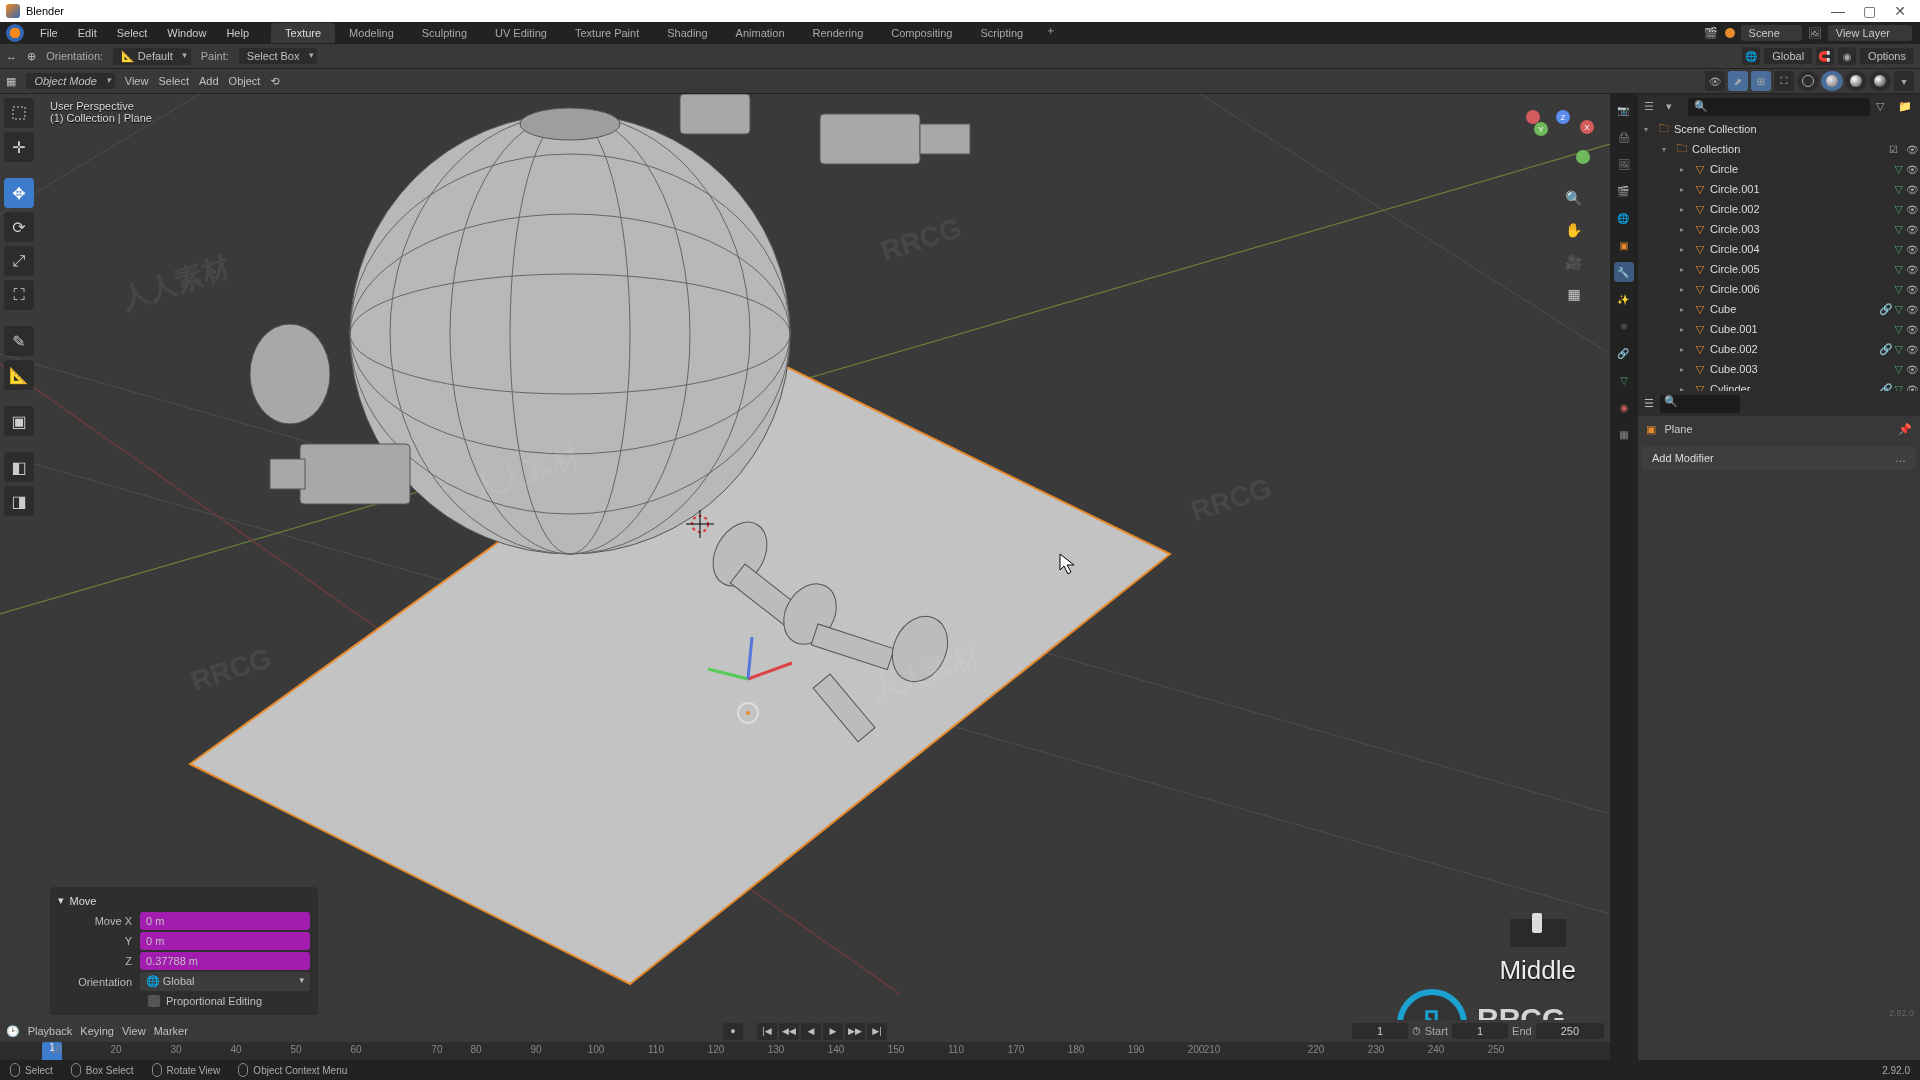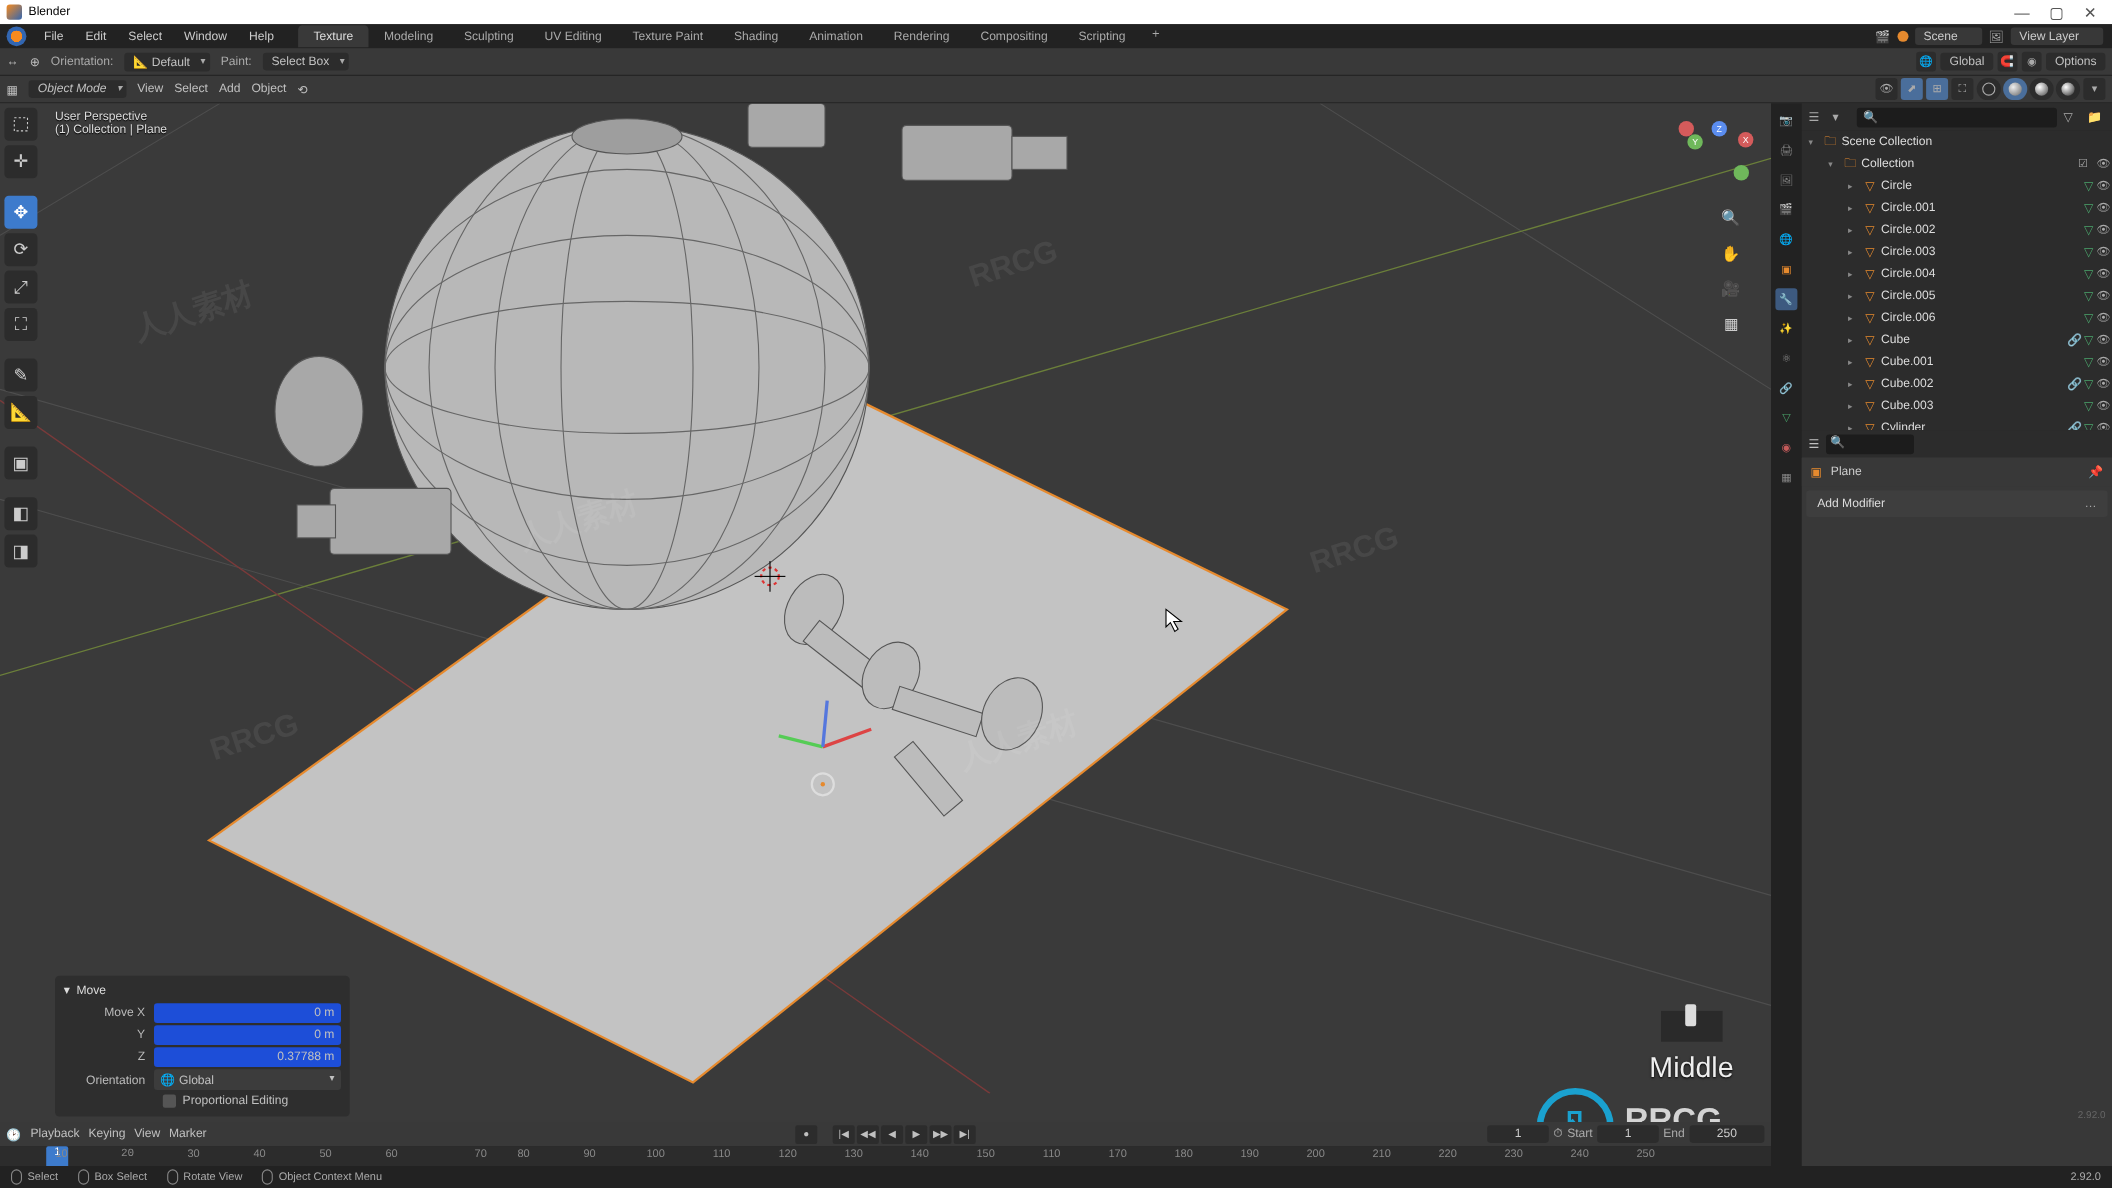--- a/index.html
+++ b/index.html
@@ -62,21 +62,21 @@
 .nav-gizmo { position:absolute; top:16px; right:24px; width:60px; height:60px; }
 .nav-gizmo .axis-dot { width:14px; height:14px; border-radius:50%; position:absolute; font-size:8px; color:#fff; display:flex;align-items:center;justify-content:center; }
 .nav-side-icons { position:absolute; right:26px; top:94px; display:flex; flex-direction:column; gap:12px; }
 .nav-side-icons .nicon { width:20px; height:20px; color:#ccc; font-size:14px;display:flex;align-items:center;justify-content:center; }
 
 
 .op-panel { position:absolute; left:50px; bottom:65px; width:268px; background:rgba(44,44,44,0.78); border-radius:4px; font-size:11px; padding:4px 8px 8px 8px; }
 .op-panel .op-title { color:#ddd; display:flex;align-items:center;gap:6px;padding:3px 0;}
 .op-panel .op-row { display:flex; align-items:center; margin-top:2px;}
 .op-panel .op-row .k { width:82px; text-align:right; padding-right:8px; color:#bbb;}
-.op-panel .op-row .v { flex:1; background:#1d4ed8; border-radius:3px; padding:3px 6px; text-align:right;}
+.op-panel .op-row .v { flex:1; background:#a21caf; border-radius:3px; padding:3px 6px; text-align:left;}
 .op-panel .op-row .drop { flex:1; background:#3c3c3c; border-radius:3px; padding:3px 6px; position:relative; text-align:left;}
 .op-panel .op-row .drop::after{content:"▾";position:absolute;right:6px;font-size:9px;}
 .op-panel .chk { display:flex; align-items:center; gap:6px; margin-top:4px; padding-left:90px;}
 .op-panel .chk .box{width:12px;height:12px;background:#555;border-radius:2px;}
 
 
 .middle-indicator{position:absolute;right:34px;bottom:94px;text-align:center;}
 .middle-indicator .bar{width:56px;height:28px;background:#2a2a2a;position:relative;margin:0 auto 8px;}
 .middle-indicator .bar .mbtn{position:absolute;left:22px;top:-6px;width:10px;height:20px;background:#ddd;border-radius:2px;}
 .middle-indicator .txt{font-size:26px;color:#eee;text-shadow:0 1px 2px #000;}
@@ -564,40 +564,40 @@
       <span style="color:#aaa">Start</span>
       <span class="field">1</span>
       <span style="color:#aaa">End</span>
       <span class="field">250</span>
     </div>
   </div>
   <div class="timeline-ruler">
     <div class="playhead"><span>1</span></div>
     <div id="ticks">
         <span class="tick" style="left: 56px;">10</span>
-        <span class="tick" style="left: 116px; font-family: Liberation Mono, monospace;">20</span>
+        <span class="tick" style="left: 116px;">20</span>
         <span class="tick" style="left: 176px;">30</span>
         <span class="tick" style="left: 236px;">40</span>
         <span class="tick" style="left: 296px;">50</span>
         <span class="tick" style="left: 356px;">60</span>
         <span class="tick" style="left: 437px;">70</span>
         <span class="tick" style="left: 476px;">80</span>
         <span class="tick" style="left: 536px;">90</span>
         <span class="tick" style="left: 596px;">100</span>
         <span class="tick" style="left: 656px;">110</span>
         <span class="tick" style="left: 716px;">120</span>
         <span class="tick" style="left: 776px;">130</span>
         <span class="tick" style="left: 836px;">140</span>
         <span class="tick" style="left: 896px;">150</span>
         <span class="tick" style="left: 956px;">110</span>
         <span class="tick" style="left: 1016px;">170</span>
         <span class="tick" style="left: 1076px;">180</span>
         <span class="tick" style="left: 1136px;">190</span>
         <span class="tick" style="left: 1196px;">200</span>
-        <span class="tick" style="left: 1256px;">210</span>
+        <span class="tick" style="left: 1212px;">210</span>
         <span class="tick" style="left: 1316px;">220</span>
         <span class="tick" style="left: 1376px;">230</span>
         <span class="tick" style="left: 1436px;">240</span>
         <span class="tick" style="left: 1496px;">250</span>
       </div>
   </div>
 </div>
 
 <div class="statusbar2">
   <div class="hint">

